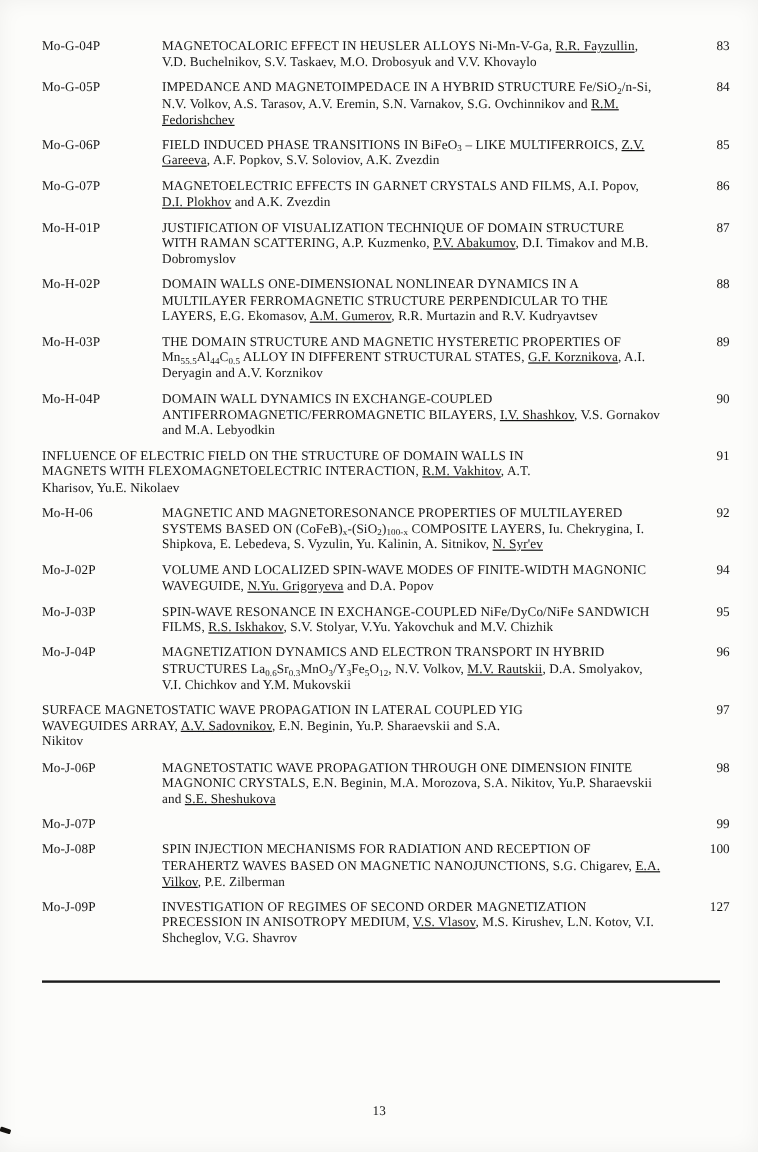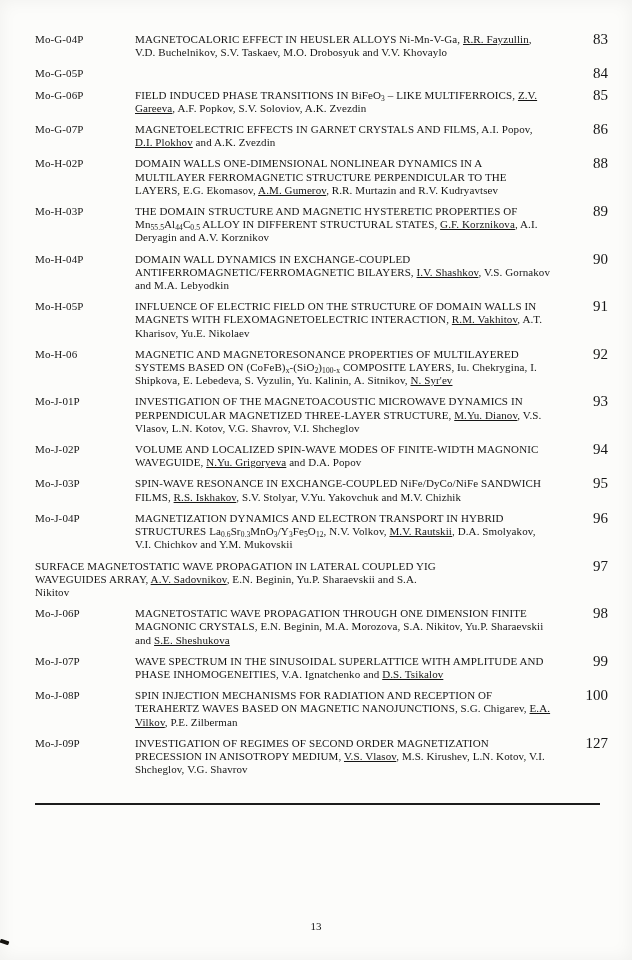--- a/index.html
+++ b/index.html
@@ -30,21 +30,21 @@
     max-width: 416px;
     font-size: 11px;
     line-height: 13.2px;
     letter-spacing: 0.1px;
   }
   .pagenum {
     flex: 1 1 auto;
     display: flex;
     align-items: flex-end;
     justify-content: flex-end;
-    font-size: 15px;
+    font-size: 11px;
     line-height: 13.2px;
   }
   .u { text-decoration: underline; text-underline-offset: 1px; }
   .title sub { font-size: 7.5px; line-height: 0; vertical-align: -2px; }
   .rule {
     margin-top: 27px;
     width: 565px;
     border-top: 2.4px solid #1c1c1c;
   }
   .footer {
@@ -73,71 +73,71 @@
 
   <div class="entries">
   <div class="entry">
     <div class="code">Mo-G-04P</div>
     <div class="title">MAGNETOCALORIC EFFECT IN HEUSLER ALLOYS Ni-Mn-V-Ga, <span class="u">R.R. Fayzullin</span>, V.D. Buchelnikov, S.V. Taskaev, M.O. Drobosyuk and V.V. Khovaylo</div>
     <div class="pagenum">83</div>
   </div>
 
   <div class="entry">
     <div class="code">Mo-G-05P</div>
+    <div class="title">IMPEDANCE AND MAGNETOIMPEDACE IN A HYBRID STRUCTURE Fe/SiO<sub>2</sub>/n-Si, N.V. Volkov, A.S. Tarasov, A.V. Eremin, S.N. Varnakov, S.G. Ovchinnikov and <span class="u">R.M. Fedorishchev</span></div>
     <div class="pagenum">84</div>
   </div>
 
   <div class="entry">
     <div class="code">Mo-G-06P</div>
     <div class="title">FIELD INDUCED PHASE TRANSITIONS IN BiFeO<sub>3</sub> – LIKE MULTIFERROICS, <span class="u">Z.V. Gareeva</span>, A.F. Popkov, S.V. Soloviov, A.K. Zvezdin</div>
     <div class="pagenum">85</div>
   </div>
 
   <div class="entry">
     <div class="code">Mo-G-07P</div>
     <div class="title">MAGNETOELECTRIC EFFECTS IN GARNET CRYSTALS AND FILMS, A.I. Popov, <span class="u">D.I. Plokhov</span> and A.K. Zvezdin</div>
     <div class="pagenum">86</div>
   </div>
 
+  <div class="entry">
+    <div class="code">Mo-H-01P</div>
+    <div class="title">JUSTIFICATION OF VISUALIZATION TECHNIQUE OF DOMAIN STRUCTURE WITH RAMAN SCATTERING, A.P. Kuzmenko, <span class="u">P.V. Abakumov</span>, D.I. Timakov and M.B. Dobromyslov</div>
+    <div class="pagenum">87</div>
+  </div>
 
   <div class="entry">
     <div class="code">Mo-H-02P</div>
     <div class="title">DOMAIN WALLS ONE-DIMENSIONAL NONLINEAR DYNAMICS IN A MULTILAYER FERROMAGNETIC STRUCTURE PERPENDICULAR TO THE LAYERS, E.G. Ekomasov, <span class="u">A.M. Gumerov</span>, R.R. Murtazin and R.V. Kudryavtsev</div>
     <div class="pagenum">88</div>
   </div>
 
   <div class="entry">
     <div class="code">Mo-H-03P</div>
     <div class="title">THE DOMAIN STRUCTURE AND MAGNETIC HYSTERETIC PROPERTIES OF Mn<sub>55.5</sub>Al<sub>44</sub>C<sub>0.5</sub> ALLOY IN DIFFERENT STRUCTURAL STATES, <span class="u">G.F. Korznikova</span>, A.I. Deryagin and A.V. Korznikov</div>
     <div class="pagenum">89</div>
   </div>
 
   <div class="entry">
     <div class="code">Mo-H-04P</div>
     <div class="title">DOMAIN WALL DYNAMICS IN EXCHANGE-COUPLED ANTIFERROMAGNETIC/FERROMAGNETIC BILAYERS, <span class="u">I.V. Shashkov</span>, V.S. Gornakov and M.A. Lebyodkin</div>
     <div class="pagenum">90</div>
   </div>
 
   <div class="entry">
-    <div class="code">Mo-H-05P</div>
     <div class="title">INFLUENCE OF ELECTRIC FIELD ON THE STRUCTURE OF DOMAIN WALLS IN MAGNETS WITH FLEXOMAGNETOELECTRIC INTERACTION, <span class="u">R.M. Vakhitov</span>, A.T. Kharisov, Yu.E. Nikolaev</div>
     <div class="pagenum">91</div>
   </div>
 
   <div class="entry">
     <div class="code">Mo-H-06</div>
     <div class="title">MAGNETIC AND MAGNETORESONANCE PROPERTIES OF MULTILAYERED SYSTEMS BASED ON (CoFeB)<sub>x</sub>-(SiO<sub>2</sub>)<sub>100-x</sub> COMPOSITE LAYERS, Iu. Chekrygina, I. Shipkova, E. Lebedeva, S. Vyzulin, Yu. Kalinin, A. Sitnikov, <span class="u">N. Syr'ev</span></div>
     <div class="pagenum">92</div>
   </div>
 
-  <div class="entry">
-    <div class="code">Mo-J-01P</div>
-    <div class="title">INVESTIGATION OF THE MAGNETOACOUSTIC MICROWAVE DYNAMICS IN PERPENDICULAR MAGNETIZED THREE-LAYER STRUCTURE, <span class="u">M.Yu. Dianov</span>, V.S. Vlasov, L.N. Kotov, V.G. Shavrov, V.I. Shcheglov</div>
-    <div class="pagenum">93</div>
-  </div>
 
   <div class="entry">
     <div class="code">Mo-J-02P</div>
     <div class="title">VOLUME AND LOCALIZED SPIN-WAVE MODES OF FINITE-WIDTH MAGNONIC WAVEGUIDE, <span class="u">N.Yu. Grigoryeva</span> and D.A. Popov</div>
     <div class="pagenum">94</div>
   </div>
 
   <div class="entry">
     <div class="code">Mo-J-03P</div>
     <div class="title">SPIN-WAVE RESONANCE IN EXCHANGE-COUPLED NiFe/DyCo/NiFe SANDWICH FILMS, <span class="u">R.S. Iskhakov</span>, S.V. Stolyar, V.Yu. Yakovchuk and M.V. Chizhik</div>
@@ -156,21 +156,20 @@
   </div>
 
   <div class="entry">
     <div class="code">Mo-J-06P</div>
     <div class="title">MAGNETOSTATIC WAVE PROPAGATION THROUGH ONE DIMENSION FINITE MAGNONIC CRYSTALS, E.N. Beginin, M.A. Morozova, S.A. Nikitov, Yu.P. Sharaevskii and <span class="u">S.E. Sheshukova</span></div>
     <div class="pagenum">98</div>
   </div>
 
   <div class="entry">
     <div class="code">Mo-J-07P</div>
-    <div class="title">WAVE SPECTRUM IN THE SINUSOIDAL SUPERLATTICE WITH AMPLITUDE AND PHASE INHOMOGENEITIES, V.A. Ignatchenko and <span class="u">D.S. Tsikalov</span></div>
     <div class="pagenum">99</div>
   </div>
 
   <div class="entry">
     <div class="code">Mo-J-08P</div>
     <div class="title">SPIN INJECTION MECHANISMS FOR RADIATION AND RECEPTION OF TERAHERTZ WAVES BASED ON MAGNETIC NANOJUNCTIONS, S.G. Chigarev, <span class="u">E.A. Vilkov</span>, P.E. Zilberman</div>
     <div class="pagenum">100</div>
   </div>
 
   <div class="entry">

